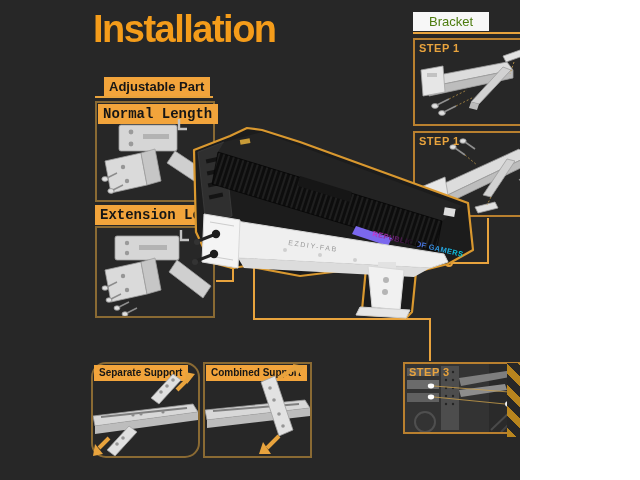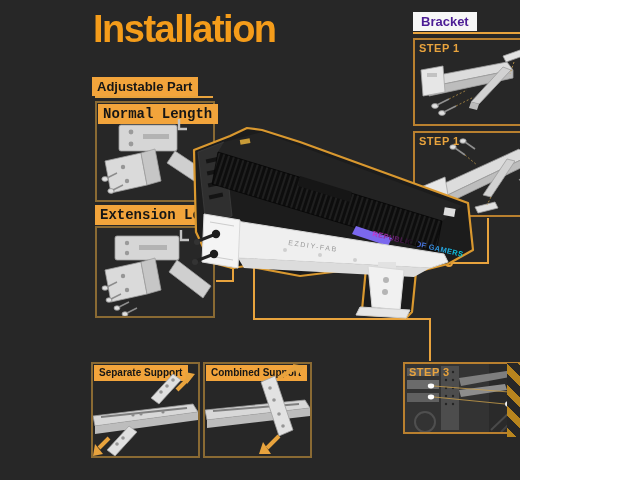--- a/index.html
+++ b/index.html
@@ -1,21 +1,21 @@
 <!DOCTYPE html>
 <html><head>
 <meta charset="utf-8">
 <style>
   html,body{margin:0;padding:0;}
   body{font-family:"Liberation Sans", sans-serif; background:#fff;}
   .stage{position:relative;width:520px;height:480px;background:#FFFFFF;overflow:hidden;}
   .art{position:absolute;left:0;top:0;width:560px;height:480px;background:#272727;}
   .title{position:absolute;left:93px;top:8px;font-size:38px;font-weight:bold;letter-spacing:-1.5px;color:#F49C1A;}
   .lbl{position:absolute;background:#F2A43B;color:#161616;font-weight:bold;line-height:1;padding:3px 6px 3px 5px;white-space:nowrap;}
-  .lbl-white{position:absolute;background:#F7F7F7;color:#4c1d95;font-weight:bold;line-height:1;padding:3px 8px;white-space:nowrap;}
+  .lbl-white{position:absolute;background:#F7F7F7;color:#4d7c0f;font-weight:normal;line-height:1;padding:3px 16px;white-space:nowrap;}
   .rule{position:absolute;background:#E8A33D;height:2px;}
   .obox{position:absolute;border:2px solid #8A6A33;box-sizing:border-box;}
   .sbox{position:absolute;border:2px solid #B9802F;box-sizing:border-box;text-align:center;}
   .steplbl{position:absolute;left:4px;top:2px;color:#E8A33D;font-weight:bold;font-size:11px;letter-spacing:.5px;z-index:3;}
   .ill{position:absolute;left:0;top:0;width:100%;height:100%;}
   .hazard{position:absolute;left:507px;top:363px;width:40px;height:74px;
     background:repeating-linear-gradient(45deg,#B8851E 0 7px,#272727 7px 15px);}
   .overlay{position:absolute;left:0;top:0;width:560px;height:480px;pointer-events:none;}
   .fs13{font-size:13px;} .fs11{font-size:14px;font-family:Liberation Mono, monospace;} .fs10{font-size:10px;}
 </style>
@@ -62,21 +62,21 @@
         <ellipse cx="48" cy="8" rx="3.2" ry="2.3" fill="#e0e0e0" stroke="#8f8f8f" stroke-width="0.8"></ellipse>
         <line x1="50" y1="9" x2="60" y2="16" stroke="#8f8f8f" stroke-width="1.6"></line>
         <line x1="50" y1="22" x2="62" y2="32" stroke="#caa04a" stroke-width="0.7" stroke-dasharray="2 2"></line>
         <ellipse cx="115" cy="42" rx="3" ry="2.2" fill="#e0e0e0" stroke="#8f8f8f" stroke-width="0.8"></ellipse>
         <line x1="113" y1="43" x2="104" y2="47" stroke="#8f8f8f" stroke-width="1.4"></line>
         <polygon points="60,74 80,69 83,75 63,80" fill="#e0e0e0" stroke="#a5a5a5" stroke-width="0.8"></polygon>
         <line x1="76" y1="64" x2="72" y2="72" stroke="#caa04a" stroke-width="0.8" stroke-dasharray="2 2"></line>
       </svg>
     </div>
 
-    <div class="lbl fs13" style="left:92px;top:77px;">Adjustable Part</div>
+    <div class="lbl fs13" style="left:104px;top:77px;">Adjustable Part</div>
     <div class="rule" style="left:95px;top:96px;width:118px;"></div>
 
     <div class="obox" style="left:95px;top:101px;width:120px;height:101px;">
       <div class="lbl fs11" style="left:1px;top:1px;">Normal Length</div>
       <svg class="ill" viewBox="0 0 116 97">
         <rect x="22" y="22" width="58" height="26" rx="2" fill="#d6d6d6" stroke="#a0a0a0" stroke-width="0.8"></rect>
         <circle cx="34" cy="29" r="2.4" fill="#9a9a9a"></circle>
           <circle cx="34" cy="41" r="2.4" fill="#9a9a9a"></circle>
         <rect x="46" y="31" width="26" height="5" fill="#b3b3b3"></rect>
         <path d="M82,16 v10 h8" fill="none" stroke="#c4c4c4" stroke-width="2.4"></path>
@@ -109,21 +109,21 @@
         <line x1="10" y1="59" x2="20" y2="54" stroke="#8d8d8d" stroke-width="1.5"></line>
         <ellipse cx="12" cy="72" rx="3" ry="2.3" fill="#e0e0e0" stroke="#8d8d8d" stroke-width="0.8"></ellipse>
         <line x1="14" y1="71" x2="24" y2="66" stroke="#8d8d8d" stroke-width="1.5"></line>
         <ellipse cx="20" cy="80" rx="3" ry="2.3" fill="#e0e0e0" stroke="#8d8d8d" stroke-width="0.8"></ellipse>
         <line x1="22" y1="79" x2="32" y2="74" stroke="#8d8d8d" stroke-width="1.5"></line>
         <ellipse cx="28" cy="86" rx="3" ry="2.3" fill="#e0e0e0" stroke="#8d8d8d" stroke-width="0.8"></ellipse>
         <line x1="30" y1="85" x2="40" y2="80" stroke="#8d8d8d" stroke-width="1.5"></line>
       </svg>
     </div>
 
-    <div class="obox" style="left:91px;top:362px;width:109px;height:96px;">
+    <div class="obox" style="left:91px;top:362px;width:109px;height:96px;border-radius:15px;">
       <div class="lbl fs10" style="left:1px;top:1px;">Separate Support</div>
       <svg class="ill" viewBox="0 0 105 92">
         <polygon points="58,34 80,10 88,16 66,40" fill="#e0e0e0" stroke="#a0a0a0" stroke-width="0.8"></polygon>
         <circle cx="68" cy="28" r="1.8" fill="#969696"></circle>
           <circle cx="74" cy="22" r="1.8" fill="#969696"></circle>
           <circle cx="80" cy="16" r="1.8" fill="#969696"></circle>
         <g>
           <line x1="84" y1="26" x2="96" y2="14" stroke="#E8A33D" stroke-width="4"></line>
           <polygon points="92,8 102,10 94,20" fill="#E8A33D"></polygon>
         </g>

